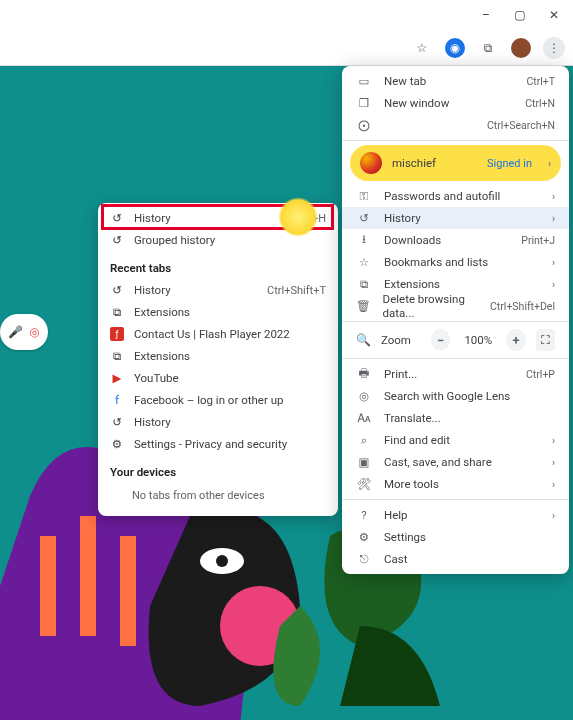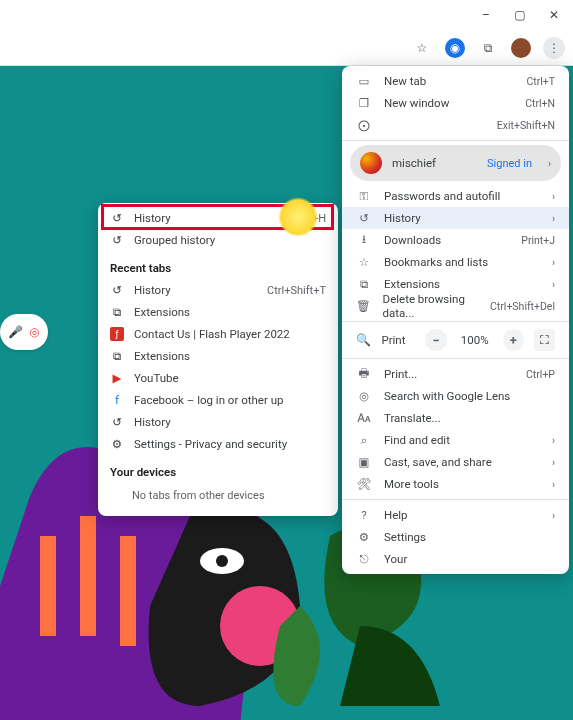--- a/index.html
+++ b/index.html
@@ -140,21 +140,21 @@
   .menu .mitem .sc { margin-left:auto; color:#5f6368; font-size:10.5px;text-align:right;}
   .menu .mitem .chev { margin-left:auto; color:#5f6368; font-size:10px;}
   .menu .mitem.hover { background:#e8eff9; }
   .menu .sep { height:1px; background:#e0e0e0; margin:4px 0;}
   .menu .micon { width:16px; display:flex; justify-content:center; color:#5f6368;}
   .profile-row {
     display:flex; align-items:center;
     height:36px;
     padding:16px 10px;
     gap:10px;
-    background:#e5e5e5;
+    background:#fde047;
     border-radius:18px;
     margin:4px 8px;
   }
   .profile-row .av {
     width:22px; height:22px; border-radius:50%;
     background: radial-gradient(circle at 30% 30%, #f4b400, #d93025 60%, #8b1a1a);
   }
   .profile-row .pname { color:#3c4043; font-size:11.5px;}
   .profile-row .state { margin-left:auto; color:#1a73e8; font-size:11px;text-align:right;}
   .profile-row .chev { color:#5f6368; margin-left:6px; font-size:10px;}
@@ -278,21 +278,21 @@
     <span>New tab</span>
     <span class="sc">Ctrl+T</span>
   </div>
   <div class="mitem">
     <span class="micon">❐</span>
     <span>New window</span>
     <span class="sc">Ctrl+N</span>
   </div>
   <div class="mitem">
     <span class="micon">⨀</span>
-    <span class="sc">Exit+Shift+N</span>
+    <span class="sc">Ctrl+Search+N</span>
   </div>
   <div class="sep"></div>
 
   <div class="profile-row">
     <div class="av"></div>
     <span class="pname">mischief</span>
     <span class="state">Signed in</span>
     <span class="chev">›</span>
   </div>
 
@@ -323,21 +323,21 @@
   </div>
   <div class="mitem">
     <span class="micon">🗑</span>
     <span>Delete browsing data...</span>
     <span class="sc">Ctrl+Shift+Del</span>
   </div>
   <div class="sep"></div>
 
   <div class="zoom-row">
     <span class="micon">🔍</span>
-    <span class="lbl">Print</span>
+    <span class="lbl">Zoom</span>
     <span style="margin-left:auto;"></span>
     <div class="zbtn">−</div>
     <span class="zval">100%</span>
     <div class="zbtn">+</div>
     <div class="full">⛶</div>
   </div>
   <div class="sep"></div>
 
   <div class="mitem">
     <span class="micon">🖶</span>
@@ -373,15 +373,15 @@
     <span class="micon">?</span>
     <span>Help</span>
     <span class="chev">›</span>
   </div>
   <div class="mitem">
     <span class="micon">⚙</span>
     <span>Settings</span>
   </div>
   <div class="mitem">
     <span class="micon">⎋</span>
-    <span>Your</span>
+    <span>Cast</span>
   </div>
 </div>
 
 </body></html>

